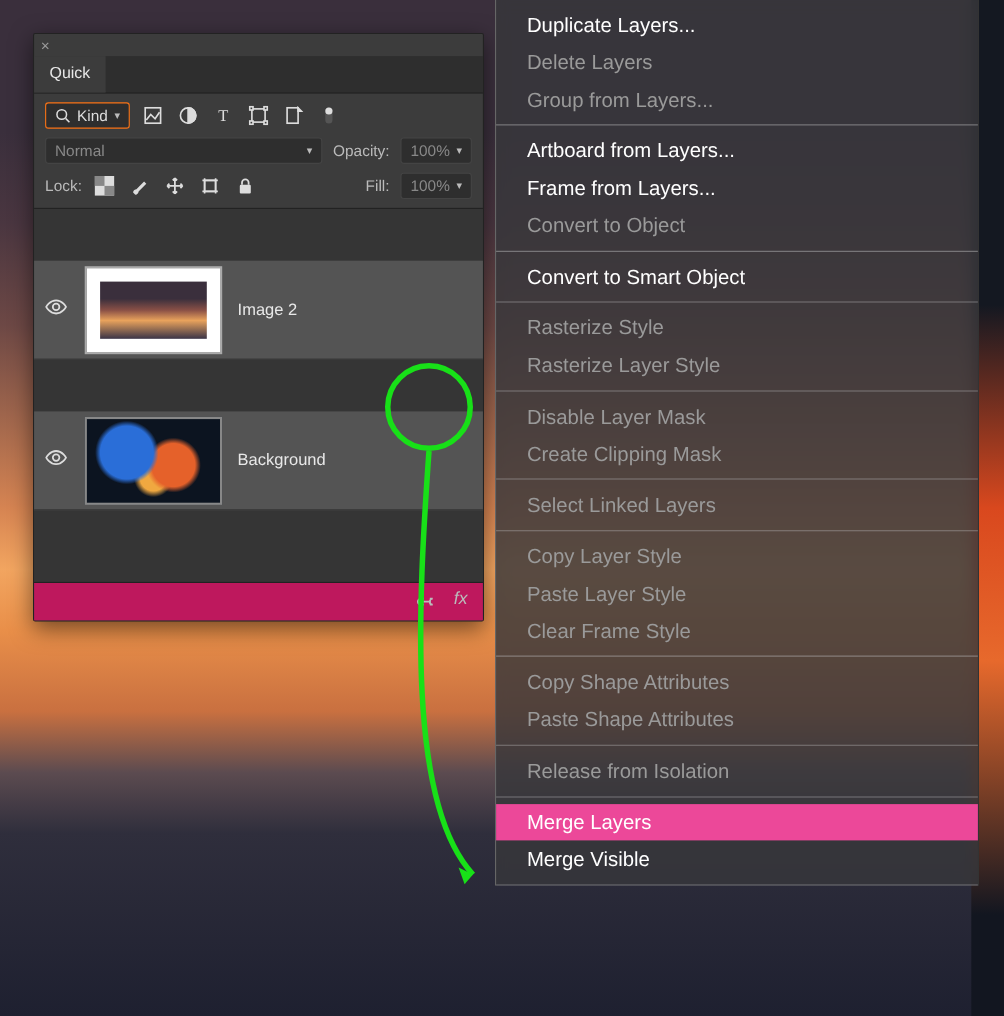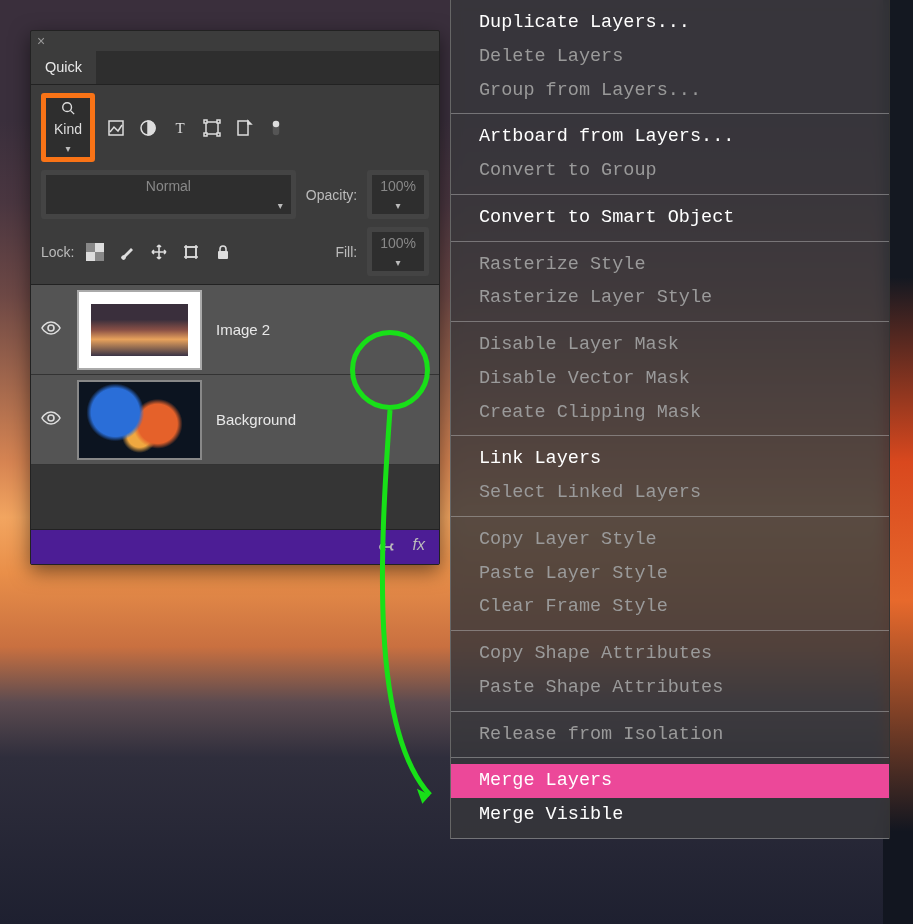--- a/index.html
+++ b/index.html
@@ -33,35 +33,35 @@
     display:inline-block; padding:8px 14px; background:#3c3c3c; color:#e8e8e8;
     font-size:14.5px; border-bottom:1px solid #3c3c3c;
   }
   .tabbar { background:#2e2e2e; border-bottom:1px solid #222; }
   .tabbar .tab { background:#3c3c3c; }
 
   .controls-row {
     display:flex; align-items:center; gap:10px; padding:8px 10px;
   }
   .dd {
-    display:flex; align-items:center; background:#2e2e2e; border:5px solid #f97316;
-    border-radius:3px; padding:3px 8px; color:#ddd; font-size:14px; gap:6px;flex-direction:column;
+    display:flex; align-items:center; background:#2e2e2e; border:1px solid #f97316;
+    border-radius:3px; padding:3px 8px; color:#ddd; font-size:14px; gap:6px;
   }
   .dd .chev { font-size:10px; color:#bbb; }
   .iconbtn {
     width:22px; height:22px; display:inline-flex; align-items:center; justify-content:center;
     color:#ddd;
   }
   .iconbtn svg { width:18px; height:18px; }
   .lbl { color:#bbb; font-size:14px; }
 
   .layers { flex:1; background:#353535; border-top:1px solid #222; border-bottom:1px solid #222; }
   .layer-row {
     display:flex; align-items:center; height:90px; gap:14px; padding:0 10px;
-    background:#545454; border-bottom:1px solid #333;
+    background:#545454; border-bottom:1px solid #333;margin-top:47px;
   }
   .eye { width:22px; color:#ddd; }
   .eye svg { width:20px; height:20px; }
   .thumb {
     width:125px; height:80px; border:2px solid #aaa; background:#fff;
     display:flex; align-items:center; justify-content:center; overflow:hidden;
   }
   .thumb.sunset {
     background:#fff; padding:6px;
   }
@@ -78,33 +78,33 @@
     background:
       radial-gradient(circle at 30% 40%, #2a6ed8 0 25%, transparent 30%),
       radial-gradient(circle at 65% 55%, #e5612a 0 22%, transparent 28%),
       radial-gradient(circle at 50% 70%, #f0a840 0 15%, transparent 22%),
       #0c1420;
   }
   .layer-name { color:#e8e8e8; font-size:15px; }
 
   .panel-footer {
     display:flex; justify-content:flex-end; gap:14px; padding:6px 14px;
-    background:#4c1d95;
+    background:#be185d;
   }
   .panel-footer .ic { color:#bbb; font-size:16px; font-style:italic; }
 
   
   .menu {
     position:absolute; left:450px; top:0; width:440px;
     background: rgba(55,55,58,.82); backdrop-filter: blur(6px);
     color:#fff; font-size:18.5px;
     border-left:1px solid #666; border-right:1px solid #333;
   }
   .mgroup { border-bottom:1px solid rgba(180,180,180,.5); padding:6px 0; }
-  .mitem { padding:3px 28px; line-height:1.5; cursor:default;font-family:Liberation Mono, monospace; }
+  .mitem { padding:3px 28px; line-height:1.5; cursor:default; }
   .mitem.disabled { color:#9a9a9a; }
   .mitem.hilite { background:#ec4899; }
 
   
   .anno-circle {
     position:absolute; left:350px; top:330px; width:80px; height:80px;
     border:5px solid #18e018; border-radius:50%;
   }
   .anno-arrow {
     position:absolute; left:370px; top:370px; width:90px; height:450px;
@@ -262,36 +262,35 @@
 </div>
 
 <div class="menu" id="menu">
     <div class="mgroup">
       <div class="mitem">Duplicate Layers...</div>
       <div class="mitem disabled">Delete Layers</div>
       <div class="mitem disabled">Group from Layers...</div>
     </div>
     <div class="mgroup">
       <div class="mitem">Artboard from Layers...</div>
-      <div class="mitem disabled">Convert to Group</div>
+      <div class="mitem">Frame from Layers...</div>
+      <div class="mitem disabled">Convert to Object</div>
     </div>
     <div class="mgroup">
       <div class="mitem">Convert to Smart Object</div>
     </div>
     <div class="mgroup">
       <div class="mitem disabled">Rasterize Style</div>
       <div class="mitem disabled">Rasterize Layer Style</div>
     </div>
     <div class="mgroup">
       <div class="mitem disabled">Disable Layer Mask</div>
-      <div class="mitem disabled">Disable Vector Mask</div>
       <div class="mitem disabled">Create Clipping Mask</div>
     </div>
     <div class="mgroup">
-      <div class="mitem">Link Layers</div>
       <div class="mitem disabled">Select Linked Layers</div>
     </div>
     <div class="mgroup">
       <div class="mitem disabled">Copy Layer Style</div>
       <div class="mitem disabled">Paste Layer Style</div>
       <div class="mitem disabled">Clear Frame Style</div>
     </div>
     <div class="mgroup">
       <div class="mitem disabled">Copy Shape Attributes</div>
       <div class="mitem disabled">Paste Shape Attributes</div>

